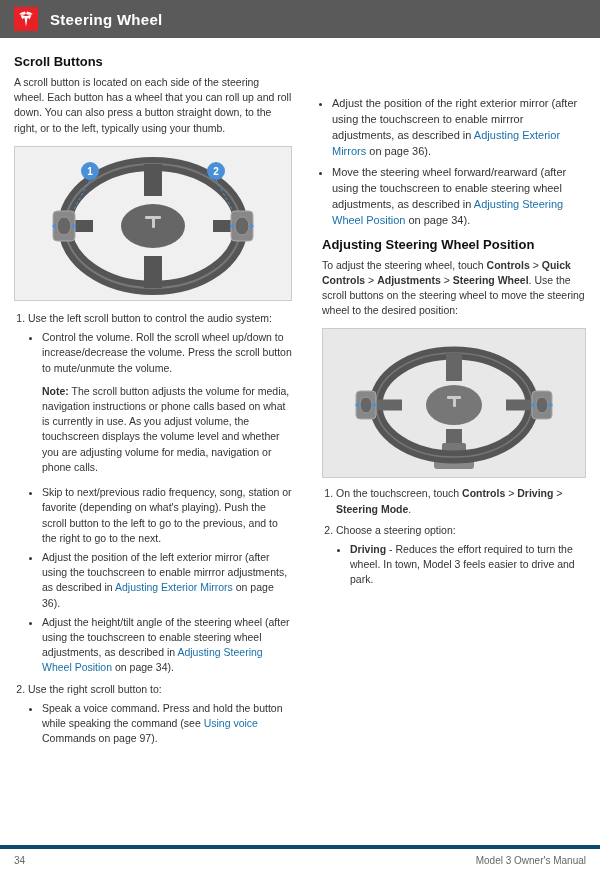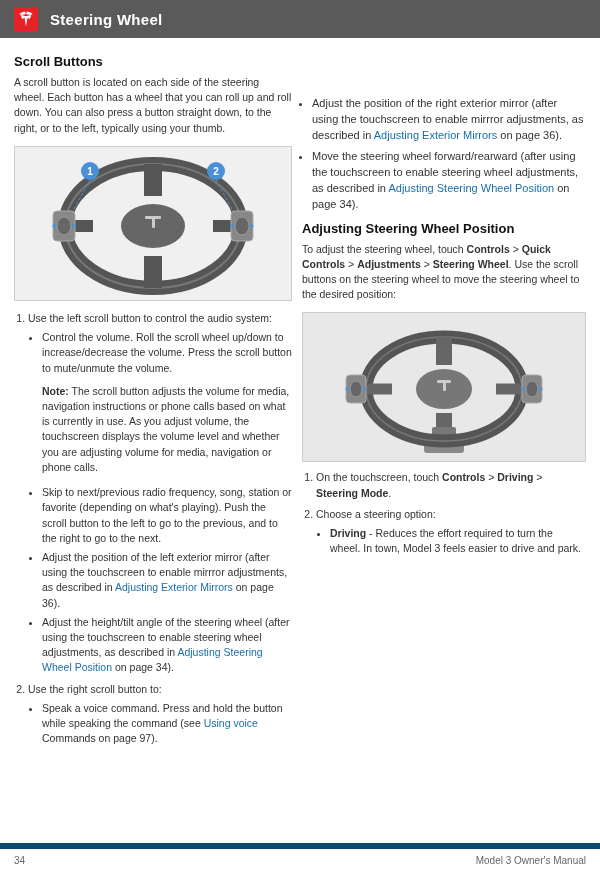--- a/index.html
+++ b/index.html
@@ -36,21 +36,21 @@
       color: #fff;
       font-size: 15px;
       font-weight: bold;
       letter-spacing: 0.3px;
     }
 
     
     .content {
       display: flex;
       padding: 16px 14px 14px 14px;
-      gap: 10px;
+      gap: 30px;
     }
 
     .left-col {
       width: 278px;
       flex-shrink: 0;
     }
     .right-col {
       flex: 1;
     }
 
@@ -133,21 +133,21 @@
 
     
     .footer {
       position: absolute;
       bottom: 0;
       left: 0;
       right: 0;
       display: flex;
       justify-content: space-between;
       padding: 6px 14px;
-      border-top: 6px solid #0c4a6e;
+      border-top: 4px solid #0c4a6e;
       font-size: 10px;
       color: #666;
     }
 
     .right-col-bullets {
       padding-left: 10px;
       margin: 4px 0 8px 0;
     }
     .right-col-bullets li {
       font-size: 11px;

